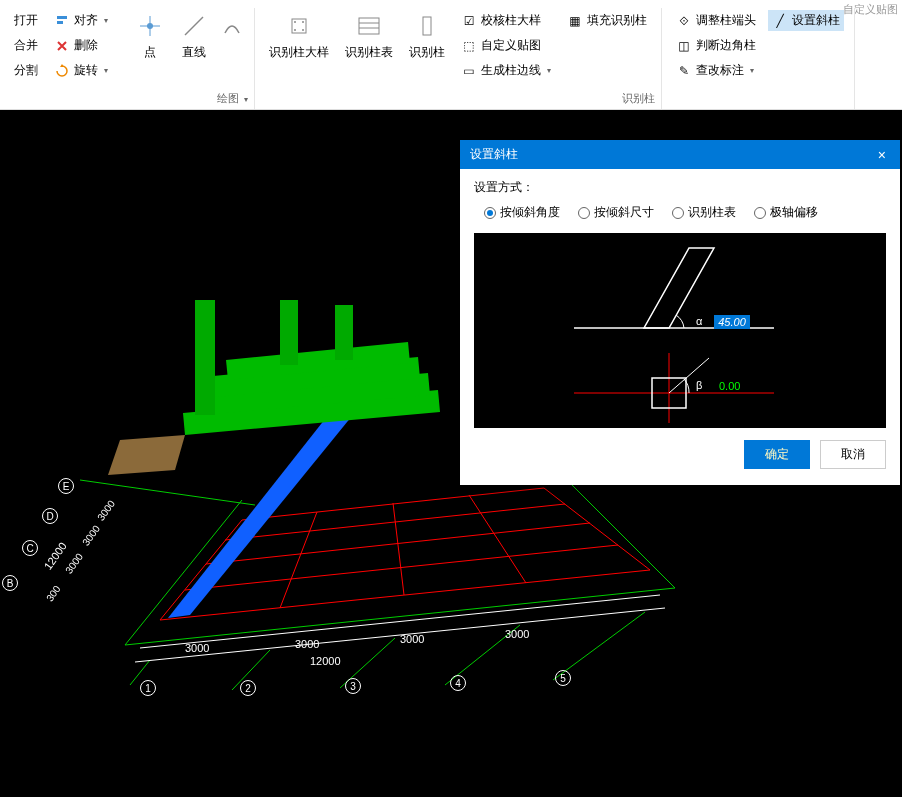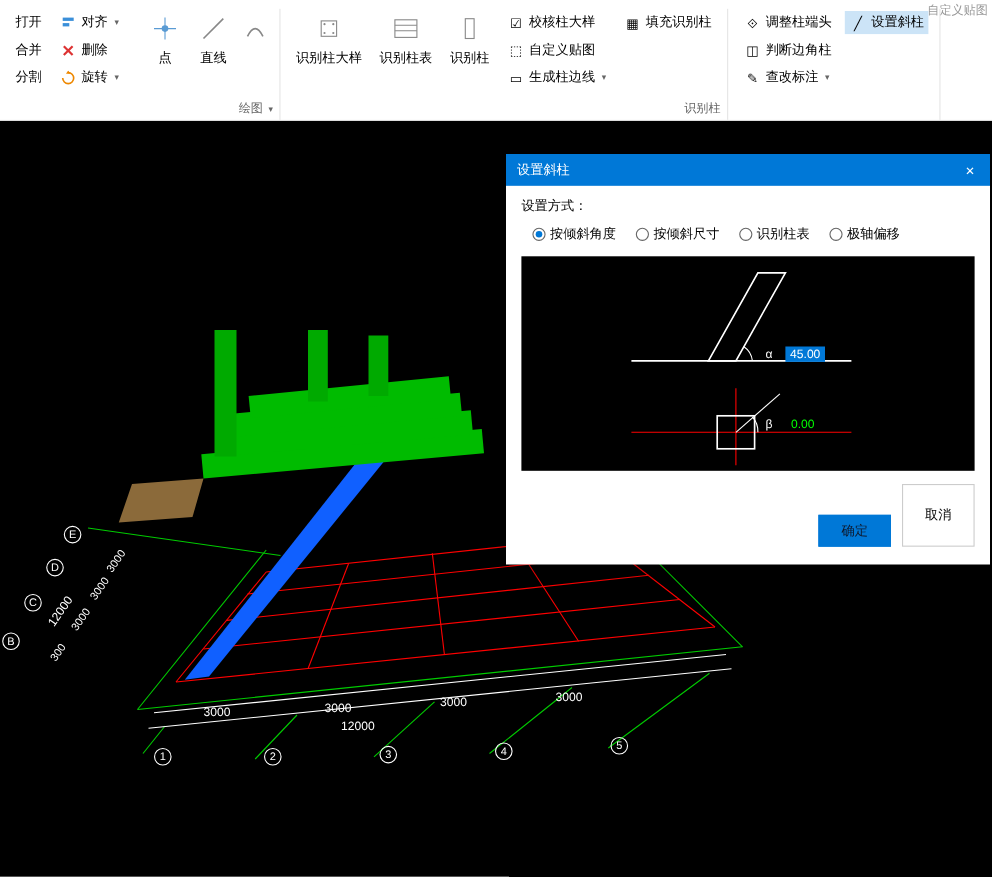--- a/index.html
+++ b/index.html
@@ -30,26 +30,26 @@
     .dialog-close { cursor: pointer; font-size: 14px; padding: 0 4px; }
     .dialog-body { padding: 10px 14px; background: #fff; }
     .method-label { margin-bottom: 8px; }
     .radio-group { display: flex; gap: 18px; margin-bottom: 12px; padding-left: 10px; }
     .radio-item { display: flex; align-items: center; gap: 4px; cursor: pointer; }
     .radio-circle { width: 12px; height: 12px; border: 1px solid #666; border-radius: 50%; display: flex; align-items: center; justify-content: center; }
     .radio-circle.checked::after { content: ''; width: 6px; height: 6px; background: #0078d7; border-radius: 50%; }
     .preview-box { background: #000; height: 195px; position: relative; margin-bottom: 12px; }
     .dialog-footer { display: flex; justify-content: flex-end; gap: 10px; padding-bottom: 6px; }
     .btn { padding: 5px 20px; cursor: pointer; border: 1px solid #ccc; background: #fff; font-size: 12px; }
-    .btn-primary { background: #0078d7; color: #0f172a; border-color: #0078d7; margin-top: 28px; }
+    .btn-primary { background: #0078d7; color: #fef9c3; border-color: #0078d7; }
     .axis-bubble { width: 16px; height: 16px; border: 1px solid #fff; border-radius: 50%; display: flex; align-items: center; justify-content: center; color: #fff; font-size: 10px; position: absolute; }
     .dim-text { position: absolute; color: #fff; font-size: 11px; }
     
     
-    .angle-input { position: absolute; background: #0078d7; color: #fff; border: none; padding: 1px 3px; font-size: 11px; width: 36px; text-align: center; }
+    .angle-input { position: absolute; background: #0078d7; color: #fff; border: none; padding: 1px 3px; font-size: 11px; width: 36px; text-align: center; font-style: italic; }
     .beta-text { position: absolute; color: #0f0; font-size: 11px; }
   </style>
 </head>
 <body>
 
 <div class="corner-label">自定义贴图</div>
 
 <div class="ribbon">
 
   <div class="ribbon-group" style="border-right:none;">

